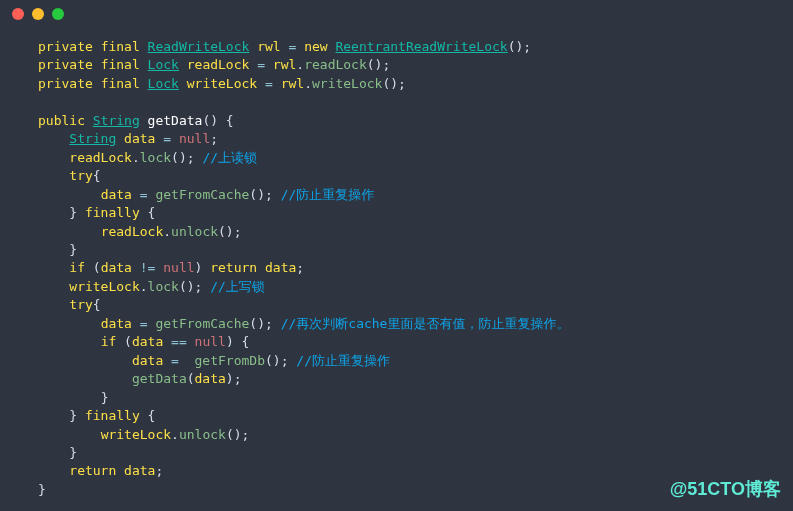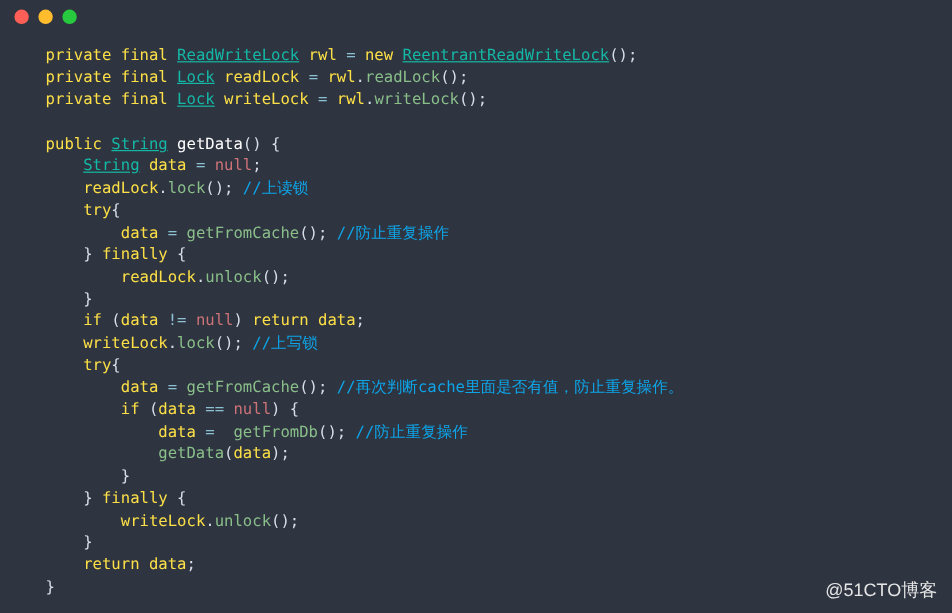--- a/index.html
+++ b/index.html
@@ -42,23 +42,24 @@
   .method { color: #8abf8a; }      
   .fn { color: #ffffff; }          
   .lit { color: #cd7277; text-align: right; }         
   .op { color: #8ec0d4; }          
   .cmnt { color: #0ea5e9; }        
   .paren { color: #d8dee9; }
   .watermark {
     position: absolute;
     right: 12px;
     bottom: 8px;
-    color: #e5e5e5;
-    font-size: 15px;
+    color: #5eead4;
+    font-size: 18px;
     font-family: sans-serif;
+    font-weight: bold;
   }
 </style>
 </head>
 <body>
 
 <div class="window">
   <div class="titlebar">
     <span class="dot red"></span>
     <span class="dot yellow"></span>
     <span class="dot green"></span>

